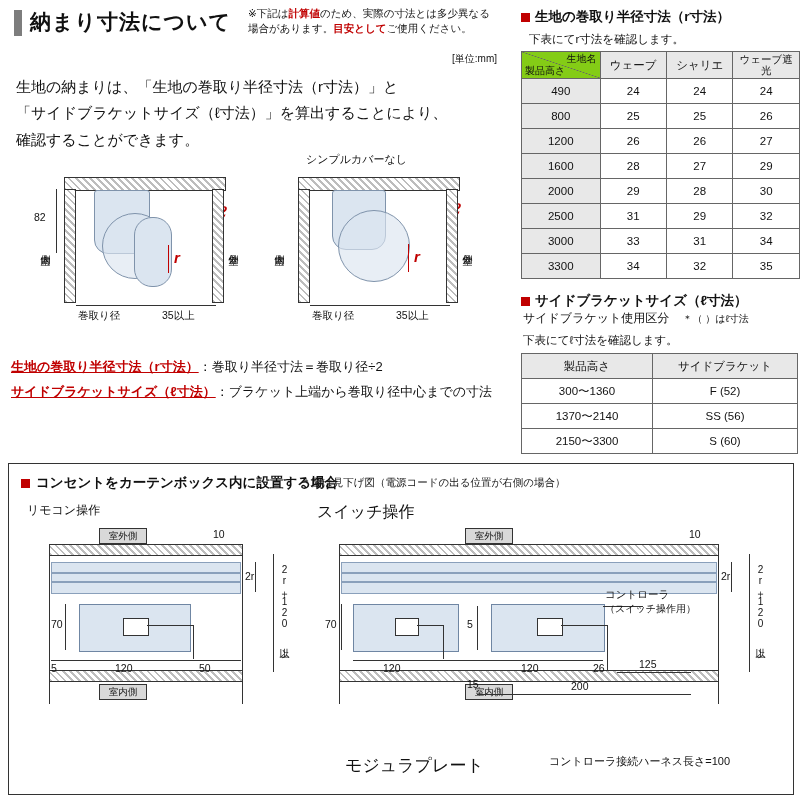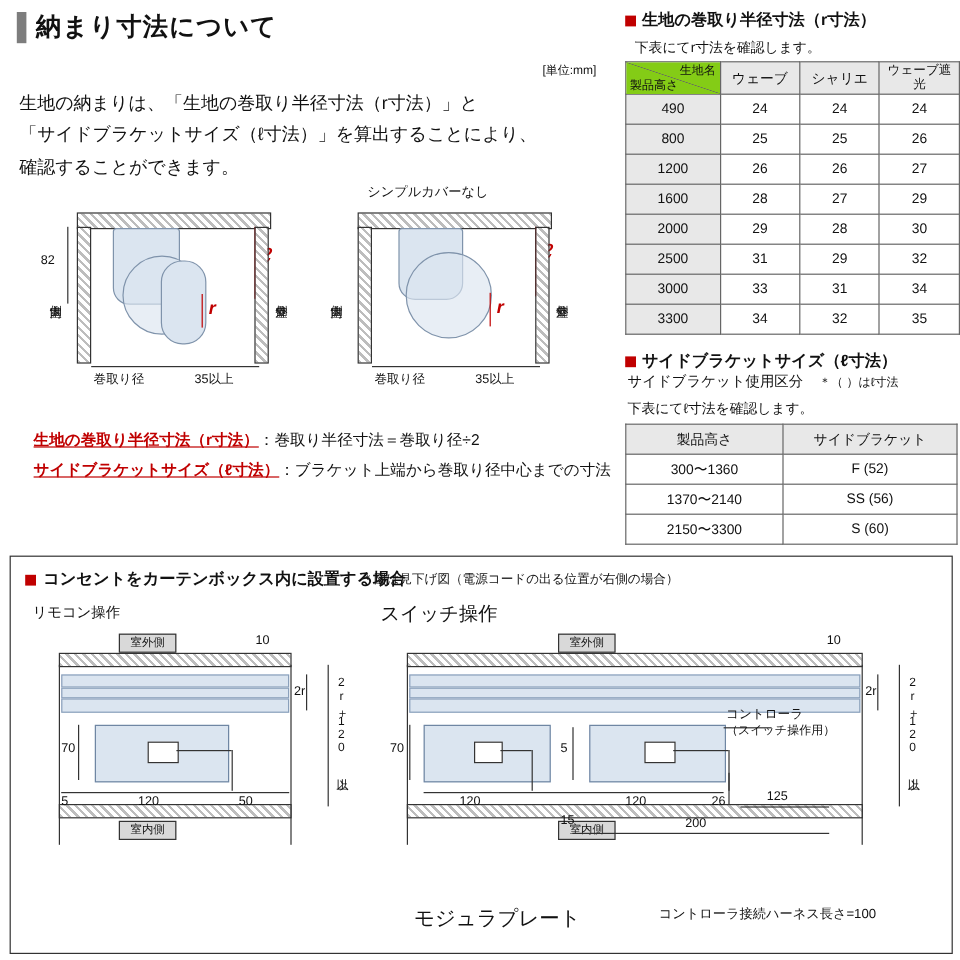--- a/index.html
+++ b/index.html
@@ -34,20 +34,24 @@
   .hatch{background:repeating-linear-gradient(45deg,#bdbdbd 0 2px,#ffffff 2px 5px);}
   .lightblue{background:#dbe5f0;}
 </style>
 </head>
 <body>
 
 <div class="page">
 
   <div class="hdr-bar"></div>
   <div class="hdr-title">納まり寸法について</div>
+  <div class="hdr-note">
+    <span>※下記は</span><span class="red bold">計算値</span><span>のため、実際の寸法とは多少異なる</span><br>
+    <span>場合があります。</span><span class="red bold">目安として</span><span>ご使用ください。</span>
+  </div>
   <div class="unit">[単位:mm]</div>
 
   <div class="intro">
     <div>生地の納まりは、「生地の巻取り半径寸法（r寸法）」と</div>
     <div>「サイドブラケットサイズ（ℓ寸法）」を算出することにより、</div>
     <div>確認することができます。</div>
   </div>
 
   <div class="figwrap" style="left:16px;top:165px;width:230px;height:175px;">
 
@@ -87,21 +91,21 @@
     <div class="txt red bold" style="left:156px;top:96px;font-size:15px;font-style:italic;">r</div>
     <div class="abs hatch" style="left:40px;top:37px;width:10px;height:112px;border:1px solid #333;"></div>
     <div class="abs hatch" style="left:188px;top:37px;width:10px;height:112px;border:1px solid #333;"></div>
     <div class="vtxt" style="left:14px;top:95px;font-size:10px;">室内側</div>
     <div class="vtxt" style="left:202px;top:95px;font-size:10px;">室外側</div>
     <div class="abs dimline" style="left:52px;top:153px;width:140px;height:1px;"></div>
     <div class="txt" style="left:54px;top:157px;">巻取り径</div>
     <div class="txt" style="left:138px;top:157px;">35以上</div>
   </div>
 
-  <div class="abs" style="left:28px;top:355px;font-size:13px;line-height:1.9;">
+  <div class="abs" style="left:11px;top:355px;font-size:13px;line-height:1.9;">
     <div>
       <span class="red u bold">生地の巻取り半径寸法（r寸法）</span><span>：巻取り半径寸法＝巻取り径÷2</span>
     </div>
     <div>
       <span class="red u bold">サイドブラケットサイズ（ℓ寸法）</span><span>：ブラケット上端から巻取り径中心までの寸法</span>
     </div>
   </div>
 
   <div class="abs" style="left:521px;top:8px;">
     <div class="sect-head">

